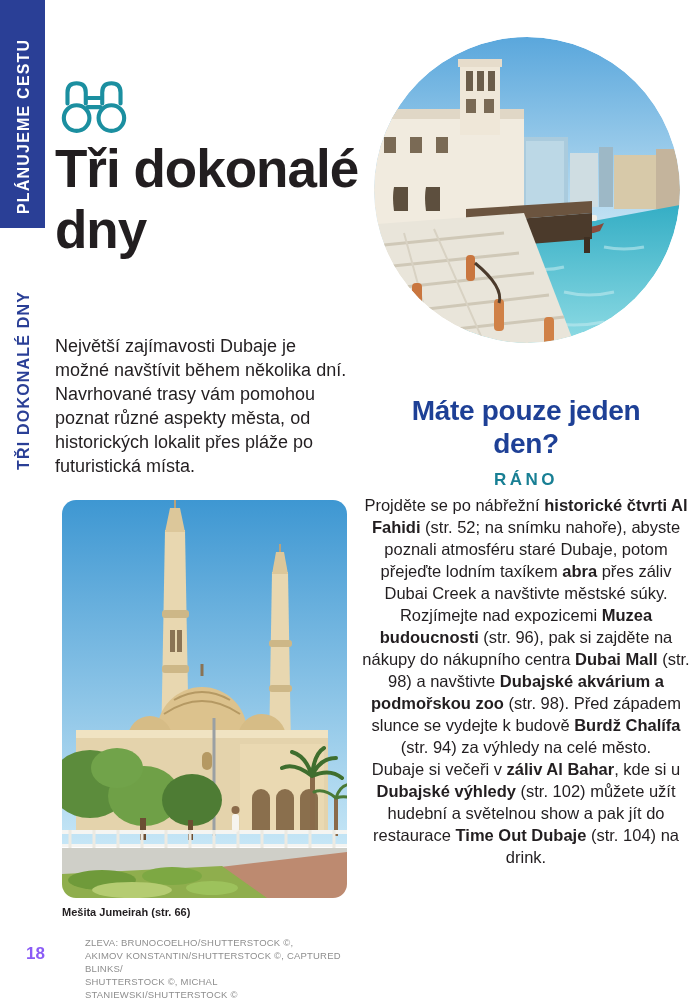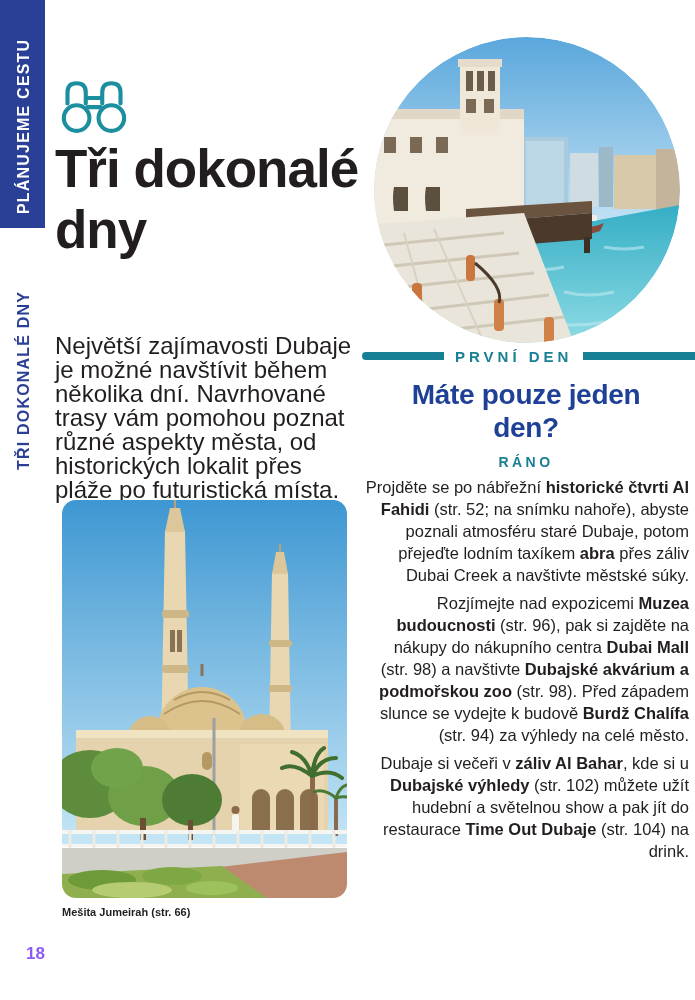--- a/index.html
+++ b/index.html
@@ -16,21 +16,21 @@
   .vtext.white{color:#ffffff;left:15px;top:214px;}
   .vtext.blue{color:#2a3f96;left:15px;top:470px;}
   
   .binocs{position:absolute;left:57px;top:76px;width:74px;height:64px;}
   .h1{
     position:absolute;left:55px;top:138px;width:305px;
     font-size:53px;line-height:61px;font-weight:800;letter-spacing:-1px;color:#221e20;
   }
   .lead{
     position:absolute;left:55px;top:334px;width:298px;
-    font-size:24px;line-height:24px;color:#221e20;
+    font-size:18px;line-height:24px;color:#221e20;
   }
   
   .circle-photo{
     position:absolute;left:374px;top:37px;width:306px;height:306px;
     border-radius:50%;overflow:hidden;
   }
   .circle-photo svg{display:block;width:100%;height:100%;}
   
   .kicker{
     position:absolute;left:362px;top:348px;width:333px;height:16px;
@@ -38,27 +38,27 @@
   }
   .kicker .bar{height:8px;background:#187f94;}
   .kicker .bar.left{width:82px;border-radius:4px 0 0 4px;}
   .kicker .bar.right{flex:1;}
   .kicker .ktext{
     color:#187f94;font-weight:800;font-size:15px;letter-spacing:4px;white-space:nowrap;
   }
   
   .rcol{position:absolute;left:357px;top:378px;width:338px;text-align:center;}
   .rcol h2{
-    margin:0 auto 10px;max-width:272px;
+    margin:16px auto 10px;max-width:272px;
     font-size:28px;line-height:33px;font-weight:800;color:#1e4096;letter-spacing:-0.3px;
   }
   .slabel{
-    margin:6px 0 4px;font-size:14px;font-weight:800;color:#187f94;letter-spacing:3.5px;
-  }
-  .rcol p{margin:6px;font-size:16.5px;line-height:22px;color:#221e20;text-align:right;}
+    margin:6px 0 4px;font-size:17px;font-weight:800;color:#187f94;letter-spacing:3.5px;
+  }
+  .rcol p{margin:0;font-size:16.5px;line-height:22px;color:#221e20;}
   .rcol p .b{font-weight:700;}
   
   .mosque-photo{
     position:absolute;left:62px;top:500px;width:285px;height:398px;
     border-radius:14px;overflow:hidden;
   }
   .mosque-photo svg{display:block;width:100%;height:100%;}
   .caption{position:absolute;left:62px;top:906px;font-size:11px;font-weight:700;color:#221e20;}
   
   .pagenum{position:absolute;left:26px;top:944px;font-size:17px;font-weight:700;color:#8b5cf6;}
@@ -160,25 +160,20 @@
           <rect x="92" y="218" width="9" height="26" rx="4" fill="#c9763f"></rect>
           <rect x="38" y="246" width="10" height="30" rx="4" fill="#c9763f"></rect>
           <rect x="120" y="262" width="10" height="32" rx="4" fill="#d08147"></rect>
           <rect x="170" y="280" width="10" height="30" rx="4" fill="#d08147"></rect>
           <path d="M101 226 Q130 250 125 266" stroke="#4b3a2b" stroke-width="3" fill="none"></path>
         </g>
       </g>
     </svg>
   </div>
 
-  <div class="kicker">
-    <div class="bar left"></div>
-    <div class="ktext">PRVNÍ DEN</div>
-    <div class="bar right"></div>
-  </div>
 
   <div class="rcol">
     <h2>Máte pouze jeden den?</h2>
 
     <div class="slabel">RÁNO</div>
     <p><span>Projděte se po nábřežní </span><span class="b">historické čtvrti Al Fahidi</span><span> (str. 52; na snímku nahoře), abyste poznali atmosféru staré Dubaje, potom přejeďte lodním taxíkem </span><span class="b">abra</span><span> přes záliv Dubai Creek a navštivte městské súky.</span></p>
 
     <p><span>Rozjímejte nad expozicemi </span><span class="b">Muzea budoucnosti</span><span> (str. 96), pak si zajděte na nákupy do nákupního centra </span><span class="b">Dubai Mall</span><span> (str. 98) a navštivte </span><span class="b">Dubajské akvárium a podmořskou zoo</span><span> (str. 98). Před západem slunce se vydejte k budově </span><span class="b">Burdž Chalífa</span><span> (str. 94) za výhledy na celé město.</span></p>
 
     <p><span>Dubaje si večeři v </span><span class="b">záliv Al Bahar</span><span>, kde si u </span><span class="b">Dubajské výhledy</span><span> (str. 102) můžete užít hudební a světelnou show a pak jít do restaurace </span><span class="b">Time Out Dubaje</span><span> (str. 104) na drink.</span></p>
@@ -276,14 +271,17 @@
         <ellipse cx="110" cy="376" rx="30" ry="9" fill="#7da843"></ellipse>
         <ellipse cx="70" cy="390" rx="40" ry="8" fill="#b5cc72"></ellipse>
         <ellipse cx="150" cy="388" rx="26" ry="7" fill="#9dc25c"></ellipse>
       </g>
     </svg>
   </div>
 
   <div class="caption">Mešita Jumeirah (str. 66)</div>
 
   <div class="pagenum">18</div>
+  <div class="credits">ZLEVA: BRUNOCOELHO/SHUTTERSTOCK ©,
+AKIMOV KONSTANTIN/SHUTTERSTOCK ©, CAPTURED BLINKS/
+SHUTTERSTOCK ©, MICHAL STANIEWSKI/SHUTTERSTOCK ©</div>
 
 </div>
 
 </body></html>

